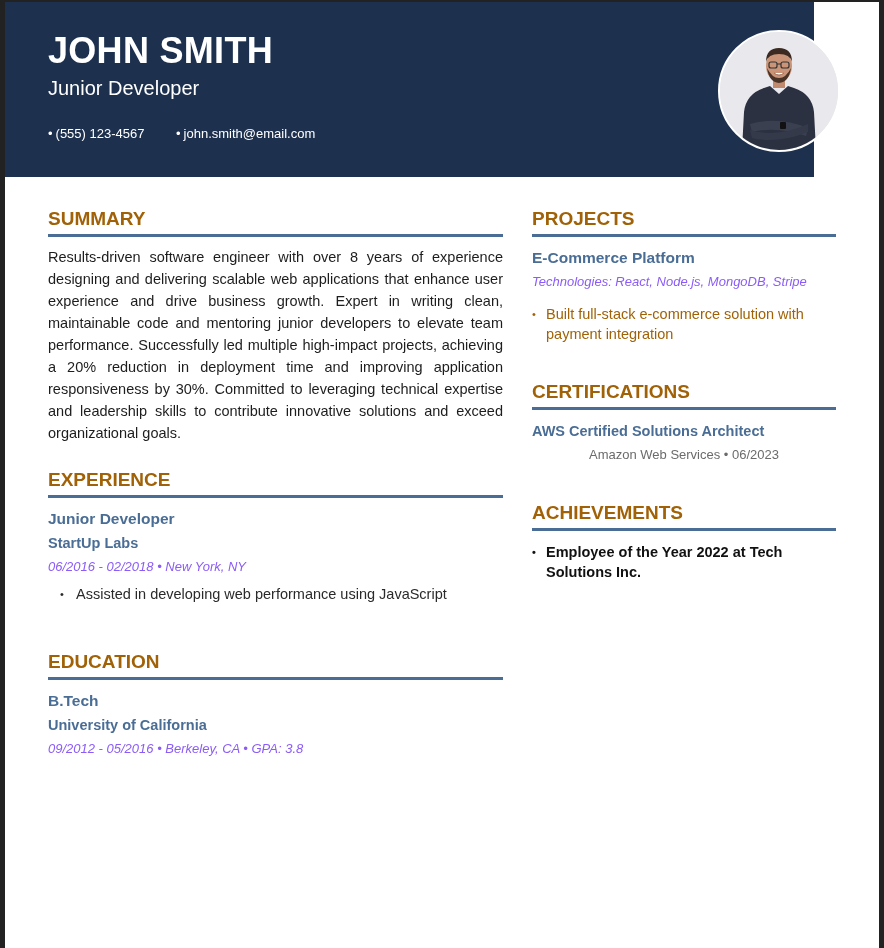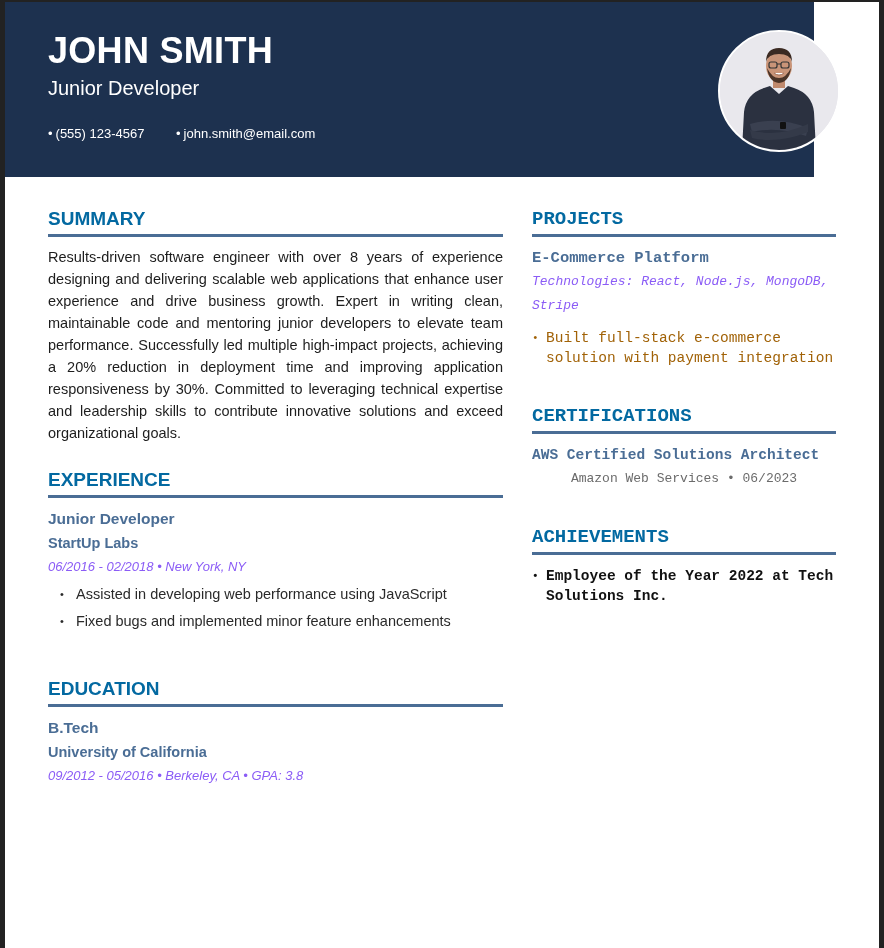--- a/index.html
+++ b/index.html
@@ -27,23 +27,23 @@
     font-size: 20px; color: #ffffff; line-height: 26px;
   }
   .contacts { position: absolute; left: 43px; top: 123px; font-size: 13px; color: #ffffff; line-height: 18px; }
   .contact { position: absolute; white-space: nowrap; }
   .contact .dot { margin-right: 3px; }
   .photo {
     position: absolute; left: 713px; top: 28px; width: 118px; height: 118px;
     border-radius: 50%; background: #e9e8ed; border: 2px solid #ffffff; overflow: hidden;
   }
   .col-left { position: absolute; left: 43px; top: 205px; width: 455px; }
-  .col-right { position: absolute; left: 527px; top: 205px; width: 304px; font-family: Liberation Mono, monospace; }
+  .col-right { position: absolute; left: 527px; top: 205px; width: 304px; }
   .section-title {
-    font-size: 19px; font-weight: bold; color: #0369a1; line-height: 24px;
+    font-size: 19px; font-weight: bold; color: #a16207; line-height: 24px;
     padding-bottom: 3px; border-bottom: 3px solid #4a6d95; margin: 0;
   }
   .summary {
     font-size: 14.5px; color: #1d1d1d; line-height: 22px; text-align: justify;
     margin-top: 9px; hyphens: auto;
   }
   .item-title { font-size: 15.5px; font-weight: bold; color: #4a6d95; line-height: 24px; }
   .item-sub { font-size: 14.5px; font-weight: bold; color: #4a6d95; line-height: 24px; }
   .item-meta { font-size: 13px; font-style: italic; color: #8b5cf6; line-height: 24px; }
   .cert-meta { font-size: 13px; color: #6b6b6b; line-height: 24px; text-align: center; }
@@ -98,21 +98,20 @@
     </section>
 
     <section style="margin-top:24px;">
       <h2 class="section-title">EXPERIENCE</h2>
       <div style="margin-top:9px;">
         <div class="item-title">Junior Developer</div>
         <div class="item-sub">StartUp Labs</div>
         <div class="item-meta">06/2016 - 02/2018 • New York, NY</div>
         <ul class="bullets" style="margin-top:2px;">
           <li>Assisted in developing web performance using JavaScript</li>
-          <li>Fixed bugs and implemented minor feature enhancements</li>
         </ul>
       </div>
     </section>
 
     <section style="margin-top:42px;">
       <h2 class="section-title">EDUCATION</h2>
       <div style="margin-top:9px;">
         <div class="item-title">B.Tech</div>
         <div class="item-sub">University of California</div>
         <div class="item-meta">09/2012 - 05/2016 • Berkeley, CA • GPA: 3.8</div>

